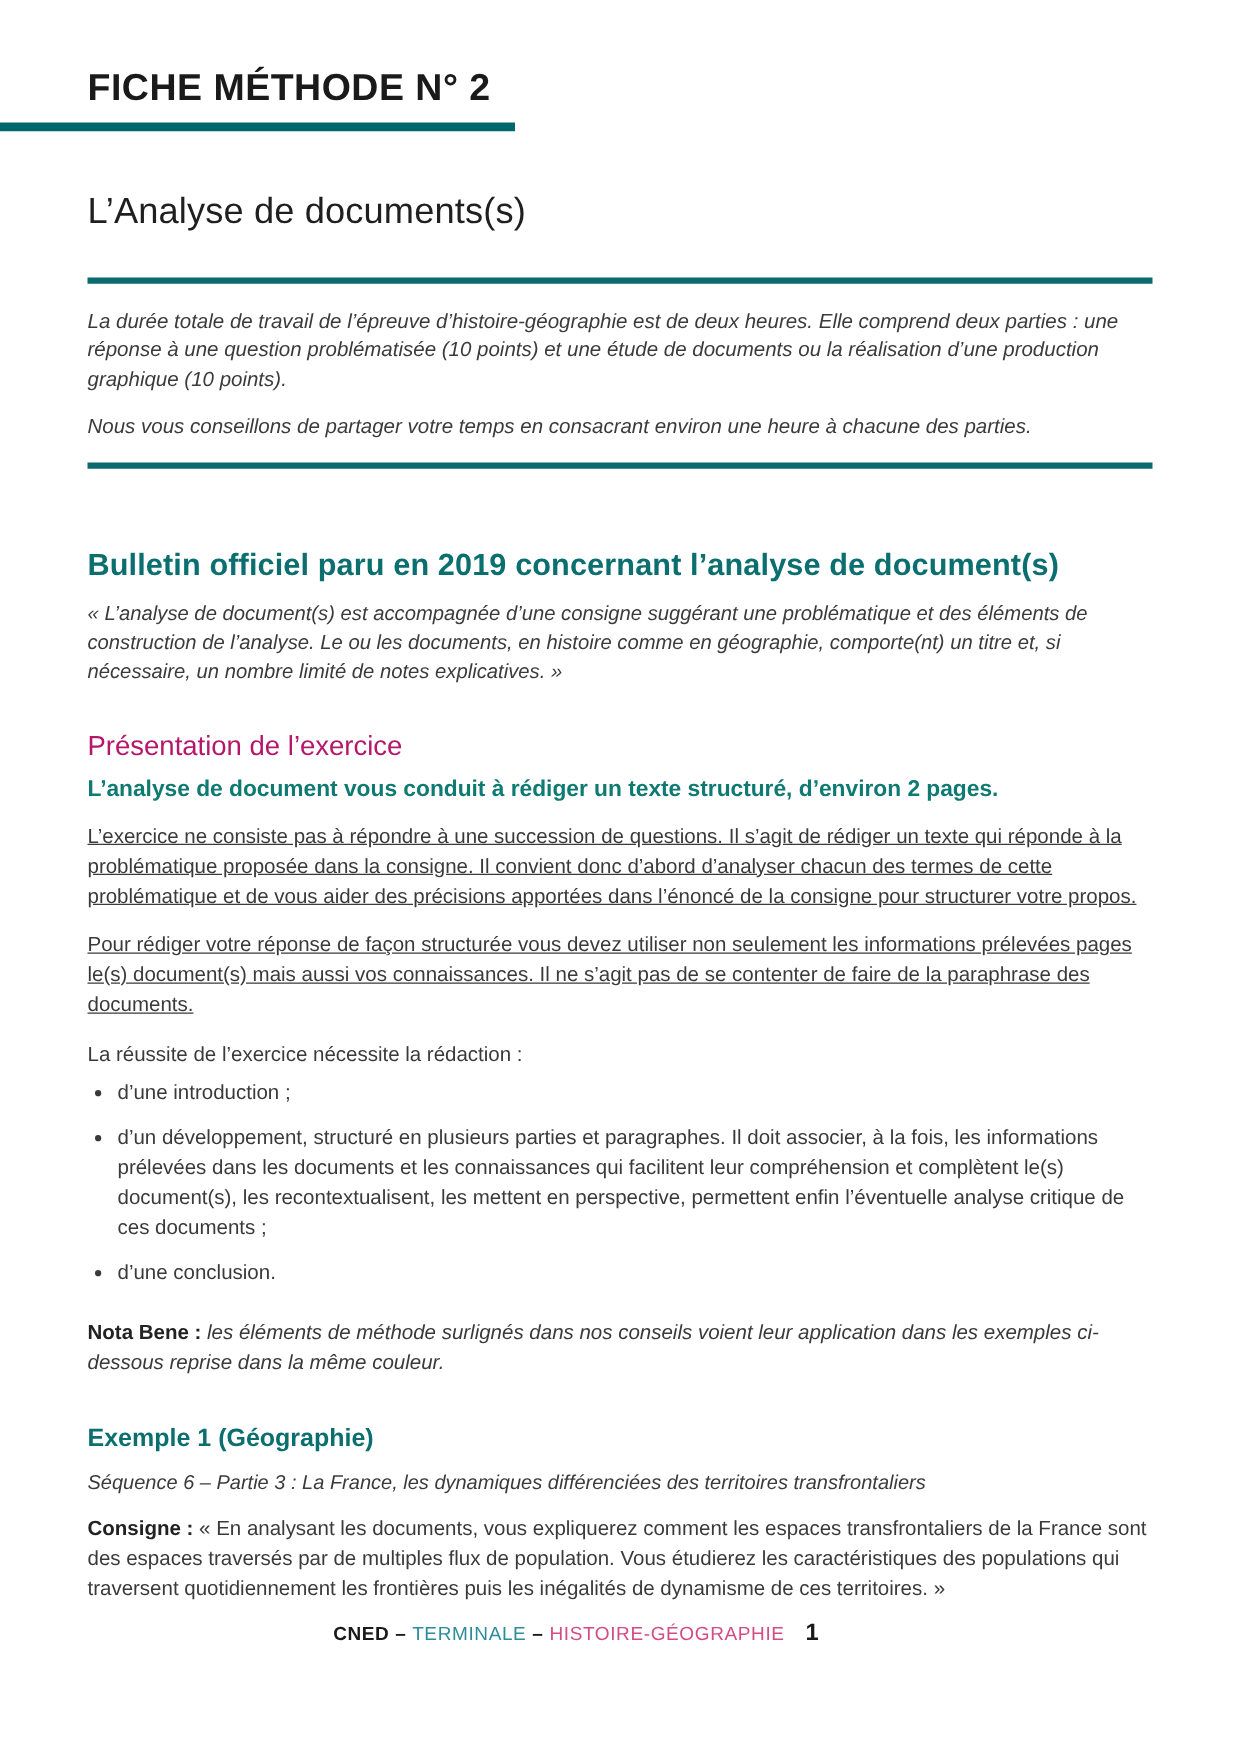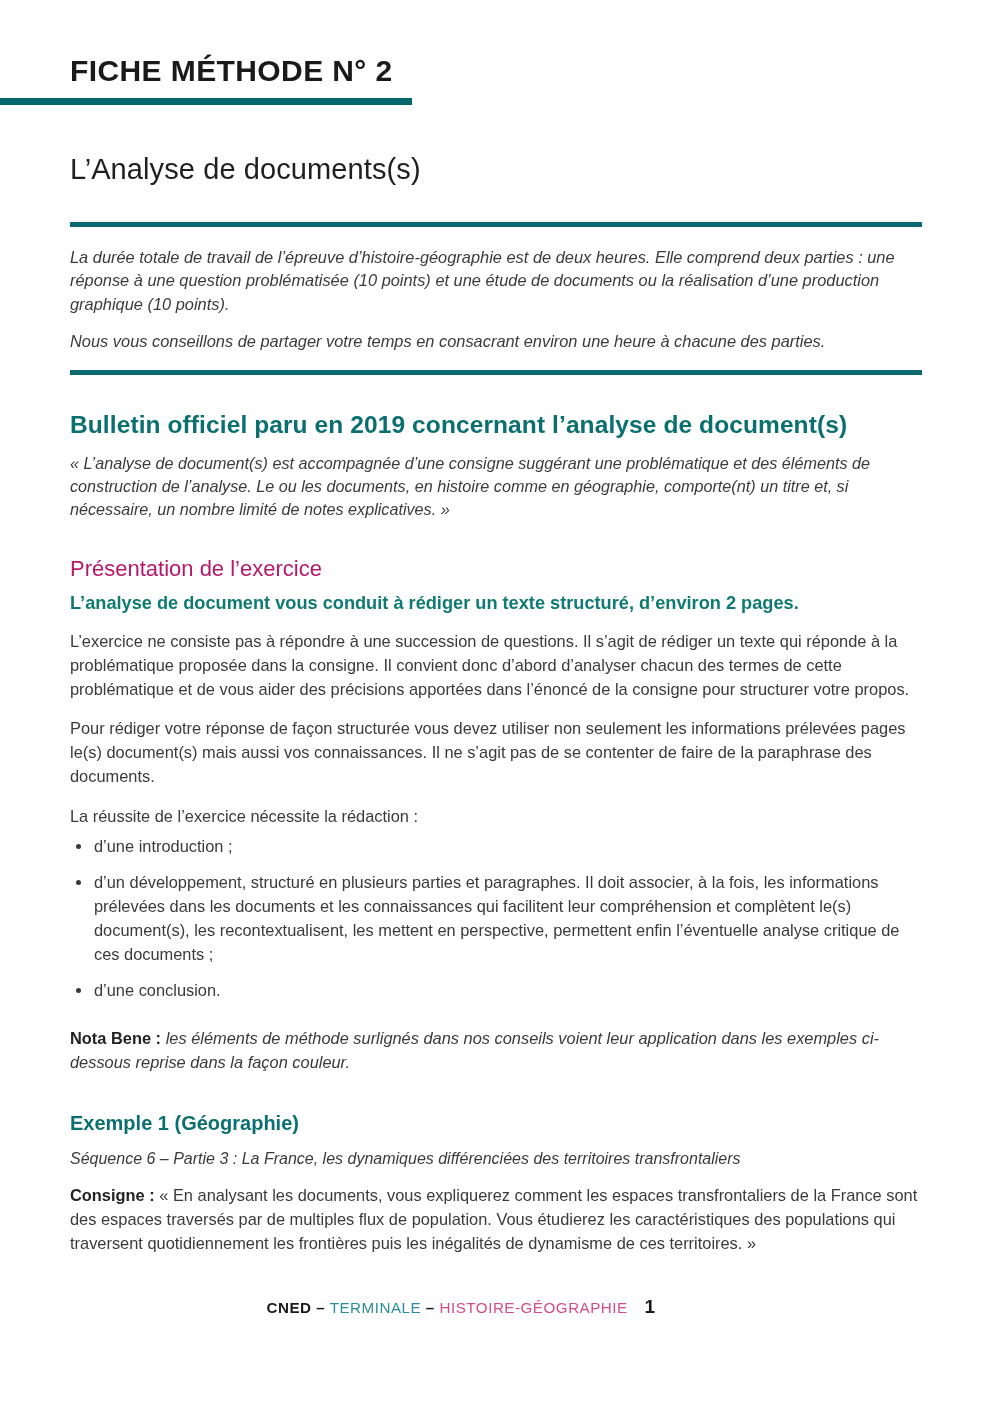--- a/index.html
+++ b/index.html
@@ -85,21 +85,21 @@
     font-size: 16.4px;
     line-height: 1.42;
     color: #3b3b3b;
   }
   .intro p:last-child { margin-bottom: 0; }
 
   
   .content {
     position: absolute;
     left: 70px;
-    top: 410px;
+    top: 438px;
     width: 852px;
   }
 
   h2.sec-teal {
     margin: 0 0 12px 0;
     font-size: 24.5px;
     font-weight: bold;
     color: #0b6f70;
     line-height: 1.22;
     letter-spacing: 0.1px;
@@ -135,20 +135,21 @@
     font-size: 16.2px;
     line-height: 1.42;
     color: #3b3b3b;
   }
 
   p.body {
     margin: 0 0 16px 0;
     font-size: 16.4px;
     line-height: 1.45;
     color: #3a3a3a;
+    text-decoration: underline;
   }
 
   p.lead-in {
     margin: 0 0 6px 0;
     font-size: 16.4px;
     line-height: 1.45;
     color: #3a3a3a;
   }
 
   ul.bullets {
@@ -283,21 +284,21 @@
         <span class="bullet-dot"></span>
         <span>d’un développement, structuré en plusieurs parties et paragraphes. Il doit associer, à la fois, les informations prélevées dans les documents et les connaissances qui facilitent leur compréhension et complètent le(s) document(s), les recontextualisent, les mettent en perspective, permettent enfin l’éventuelle analyse critique de ces documents ;</span>
       </li>
       <li>
         <span class="bullet-dot"></span>
         <span>d’une conclusion.</span>
       </li>
     </ul>
 
     <p class="nota">
-      <span class="nb-label">Nota Bene :</span><span> les éléments de méthode surlignés dans nos conseils voient leur application dans les exemples ci-dessous reprise dans la façon couleur.</span>
+      <span class="nb-label">Nota Bene :</span><span> les éléments de méthode surlignés dans nos conseils voient leur application dans les exemples ci-dessous reprise dans la même couleur.</span>
     </p>
 
     <h3 class="sec-example">Exemple 1 (Géographie)</h3>
 
     <p class="seq">Séquence 6 – Partie 3 : La France, les dynamiques différenciées des territoires transfrontaliers</p>
 
     <p class="consigne">
       <span class="cg-label">Consigne :</span><span> « En analysant les documents, vous expliquerez comment les espaces transfrontaliers de la France sont des espaces traversés par de multiples flux de population. Vous étudierez les caractéristiques des populations qui traversent quotidiennement les frontières puis les inégalités de dynamisme de ces territoires. »</span>
     </p>
 

